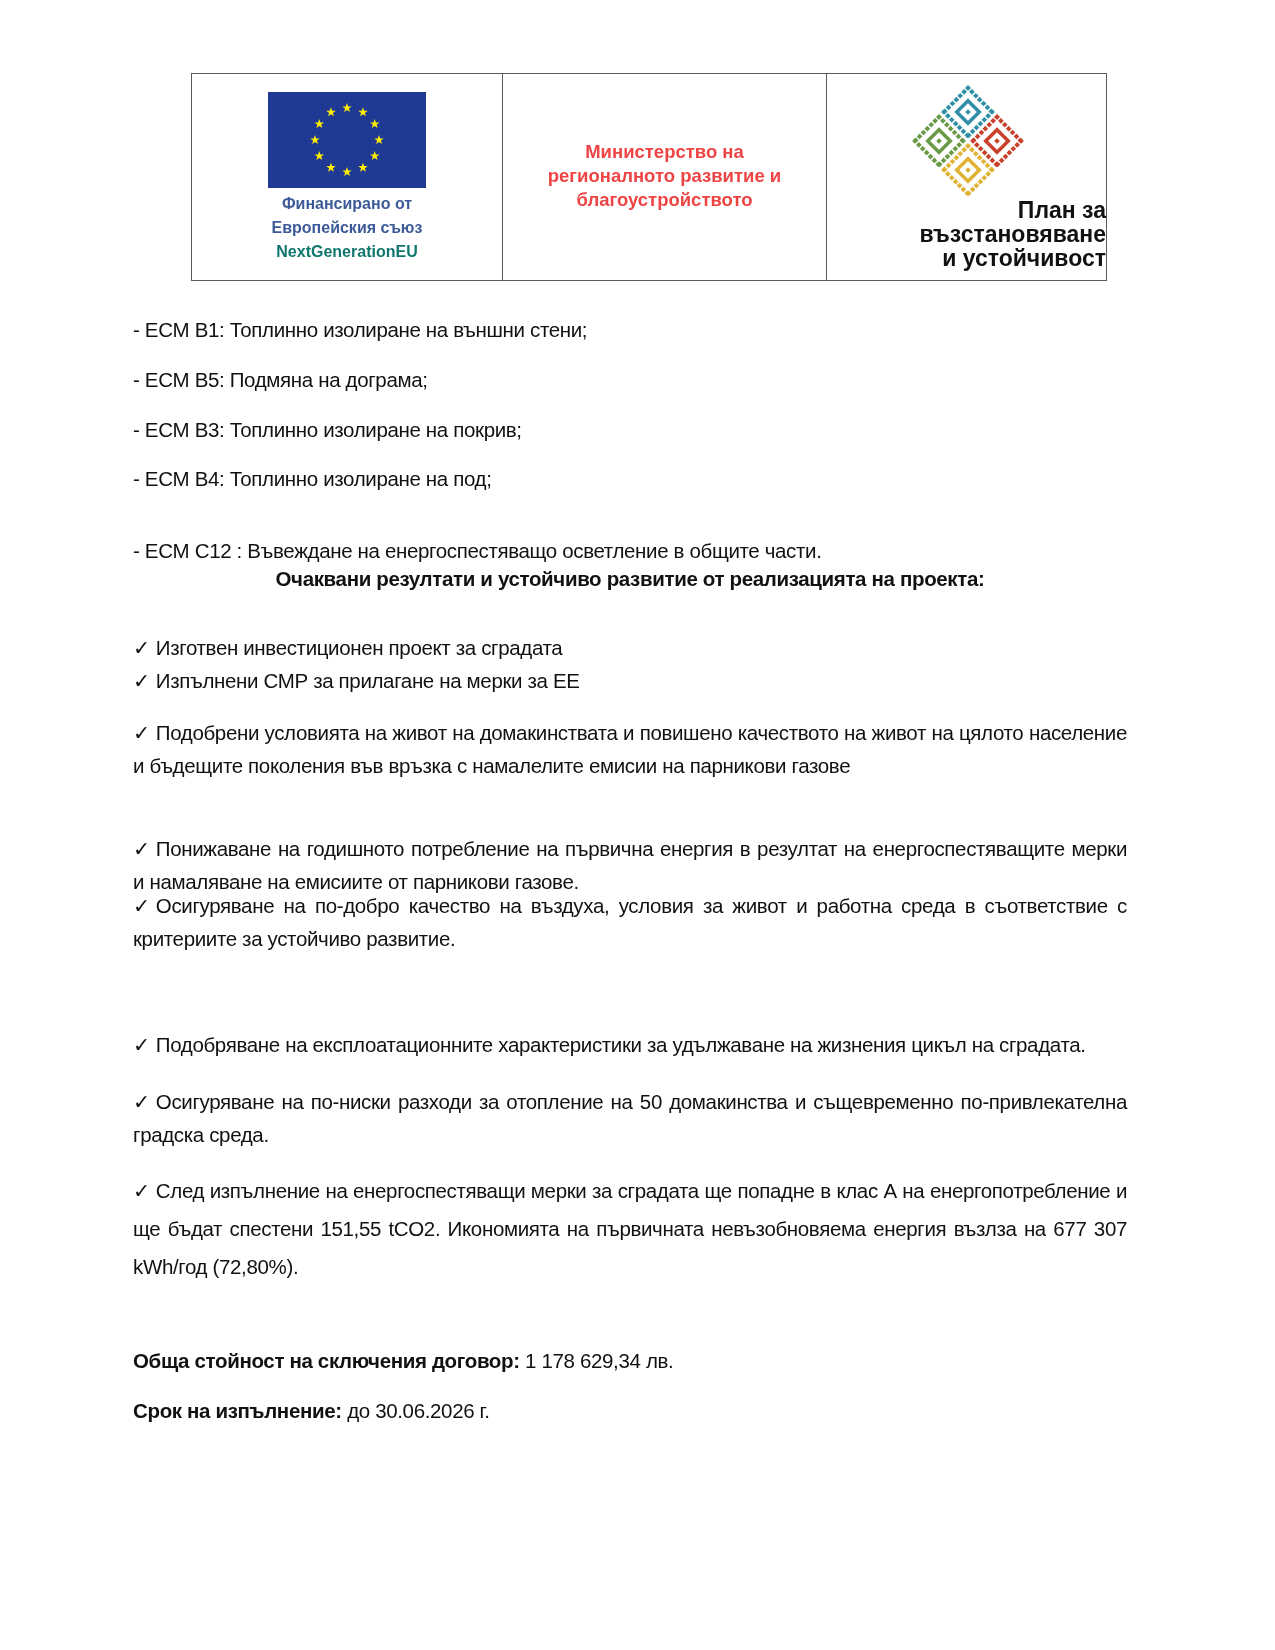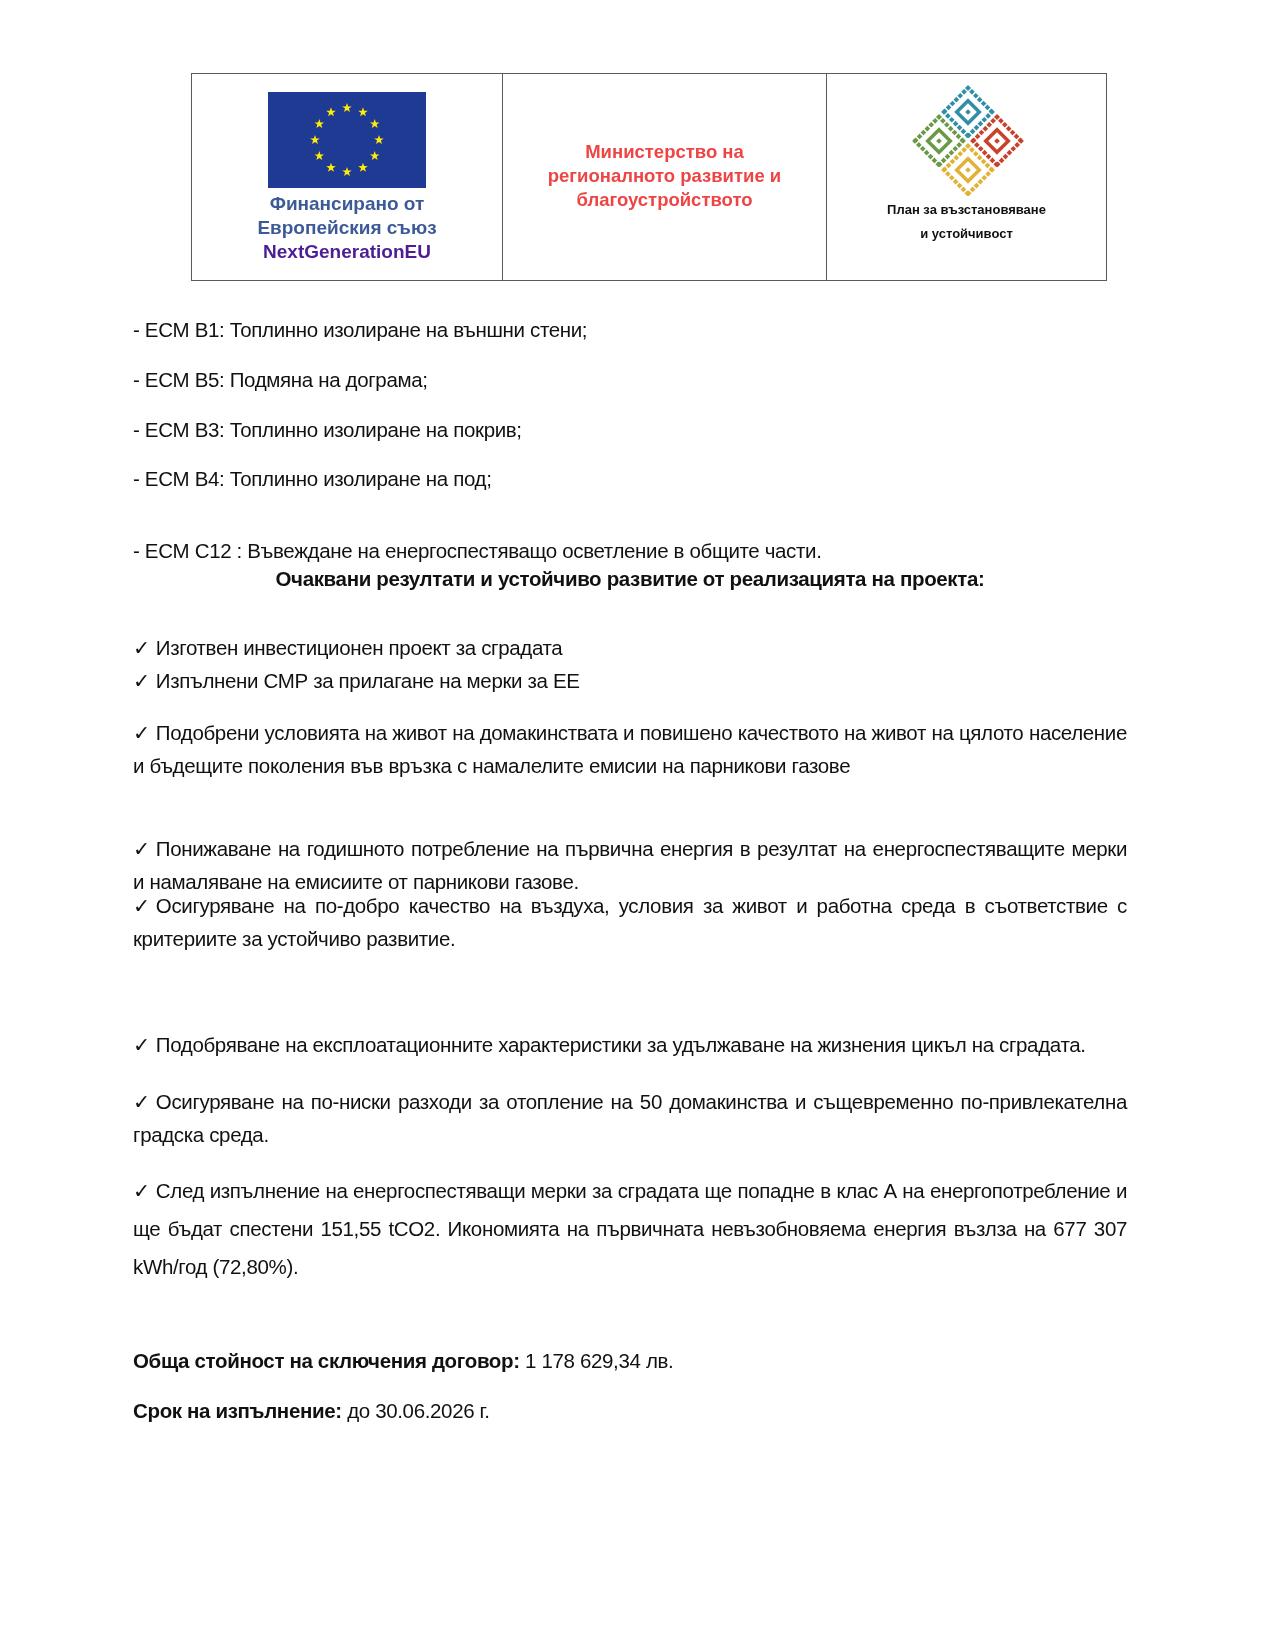--- a/index.html
+++ b/index.html
@@ -10,31 +10,31 @@
   .hdr { position: absolute; left: 191px; top: 73px; width: 916px; height: 208px;
          border: 1.5px solid #5a5a5a; box-sizing: border-box; display: flex; }
   .hdr .cell { box-sizing: border-box; height: 100%; position: relative; }
   .hdr .c1 { width: 311px; border-right: 1.5px solid #5a5a5a; }
   .hdr .c2 { width: 324px; border-right: 1.5px solid #5a5a5a; }
   .hdr .c3 { flex: 1; }
 
   .eu-flag { position: absolute; left: 76px; top: 18px; width: 158px; height: 96px; background: #1f3a93; }
   .eu-flag svg { width: 100%; height: 100%; display: block; }
   .eu-text { position: absolute; left: 0; right: 0; top: 118px; text-align: center;
-             font-weight: bold; font-size: 19px; line-height: 24px; }
+             font-weight: bold; font-size: 16px; line-height: 24px; }
   .eu-text .blue { color: #3d5a98; }
-  .eu-text .dark { color: #4c1d95; }
+  .eu-text .dark { color: #0f766e; }
 
   .ministry { position: absolute; left: 0; right: 0; top: 66px; text-align: center;
               font-weight: bold; font-size: 18.5px; line-height: 24px; color: #ef4444; }
 
   .rrp-logo { position: absolute; left: 82px; top: 8px; width: 118px; height: 118px; }
   .rrp-logo svg { width: 100%; height: 100%; display: block; }
-  .rrp-text { position: absolute; left: 0; right: 0; top: 124px; text-align: center;
-              font-weight: bold; font-size: 13px; line-height: 24px; color: #111; }
+  .rrp-text { position: absolute; left: 0; right: 0; top: 124px; text-align: right;
+              font-weight: bold; font-size: 23px; line-height: 24px; color: #111; }
 
   
   .body { position: absolute; left: 133px; top: 0; width: 994px;
           font-family: "Liberation Sans", "DejaVu Sans", sans-serif; font-size: 20.5px;
           letter-spacing: -0.35px; color: #111; }
   .line { position: absolute; left: 0; width: 994px; white-space: nowrap; }
   .para { position: absolute; left: 0; width: 994px; line-height: 33px; text-align: justify; }
   .bold { font-weight: bold; text-align: center; }
   .check { display: inline-block; margin-right: 6px; }
 </style>

